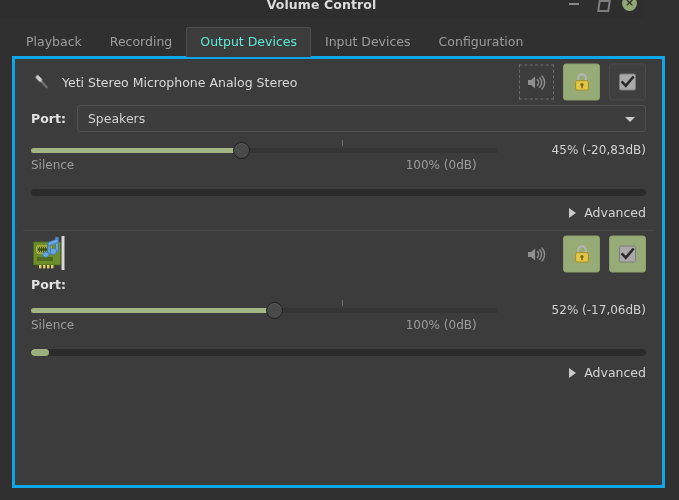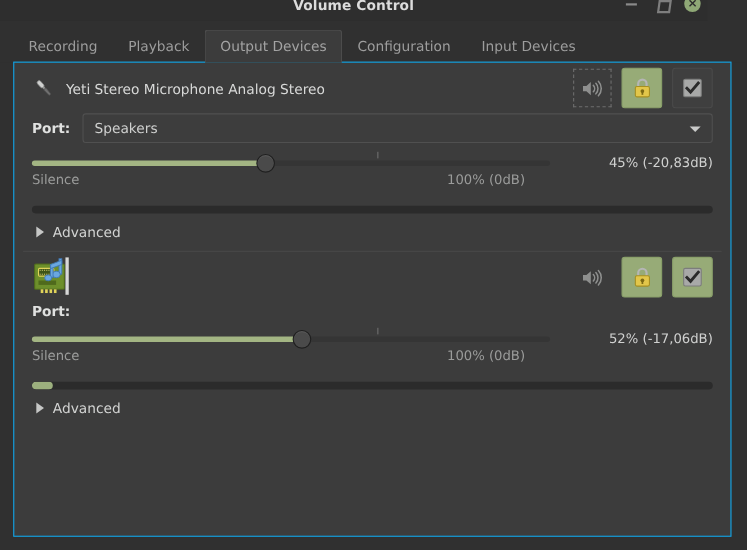--- a/index.html
+++ b/index.html
@@ -110,38 +110,38 @@
     padding: 7px 13px 8px 13px;
     font-size: 12.5px;
     color: #9d9d9d;
     line-height: 14px;
     border: 1px solid transparent;
     border-bottom: none;
     white-space: nowrap;
     cursor: default;
   }
   .tab.active {
-    color: #a3a3a3;
+    color: #5eead4;
     background: #3c3c3c;
     border-color: #4c4c4c;
     border-top-left-radius: 3px;
     border-top-right-radius: 3px;
     position: relative;
     z-index: 3;
   }
 
   
   .panel {
     position: absolute;
     left: 12px;
     top: 56px;
     width: 653px;
     height: 432px;
     background: #3c3c3c;
-    border: 1px solid #0ea5e9;
+    border: 3px solid #0ea5e9;
     box-sizing: border-box;
     overflow: hidden;
   }
   .device {
     position: relative;
     padding: 0 16px;
     box-sizing: border-box;
   }
   .divider {
     height: 1px;
@@ -344,20 +344,21 @@
     left: 0; top: 0; bottom: 0;
     border-radius: 4px;
     background: #9cb07e;
   }
 
   
   .advanced {
     display: flex;
     align-items: center;
     padding: 9px 0 10px 4px;
+    justify-content: flex-end;
   }
   .adv-tri {
     width: 0; height: 0;
     border-top: 5px solid transparent;
     border-bottom: 5px solid transparent;
     border-left: 7px solid #c6c7c6;
     margin-right: 8px;
   }
   .adv-text {
     font-size: 12.5px;
@@ -378,25 +379,25 @@
       <div class="win-btn wb-min"></div>
       <div class="win-btn wb-max"></div>
       <div class="wb-close">
         <span>×</span>
       </div>
     </div>
   </div>
 
   <div class="tabbar">
     <div class="tabs">
+      <div class="tab">Playback</div>
       <div class="tab">Recording</div>
-      <div class="tab">Playback</div>
       <div class="tab active">Output Devices</div>
+      <div class="tab">Input Devices</div>
       <div class="tab">Configuration</div>
-      <div class="tab">Input Devices</div>
     </div>
   </div>
 
   <div class="panel">
 
     <div class="device">
 
       <div class="dev-head">
         <div class="dev-icon">
           <svg width="20" height="20" viewBox="0 0 20 20">

